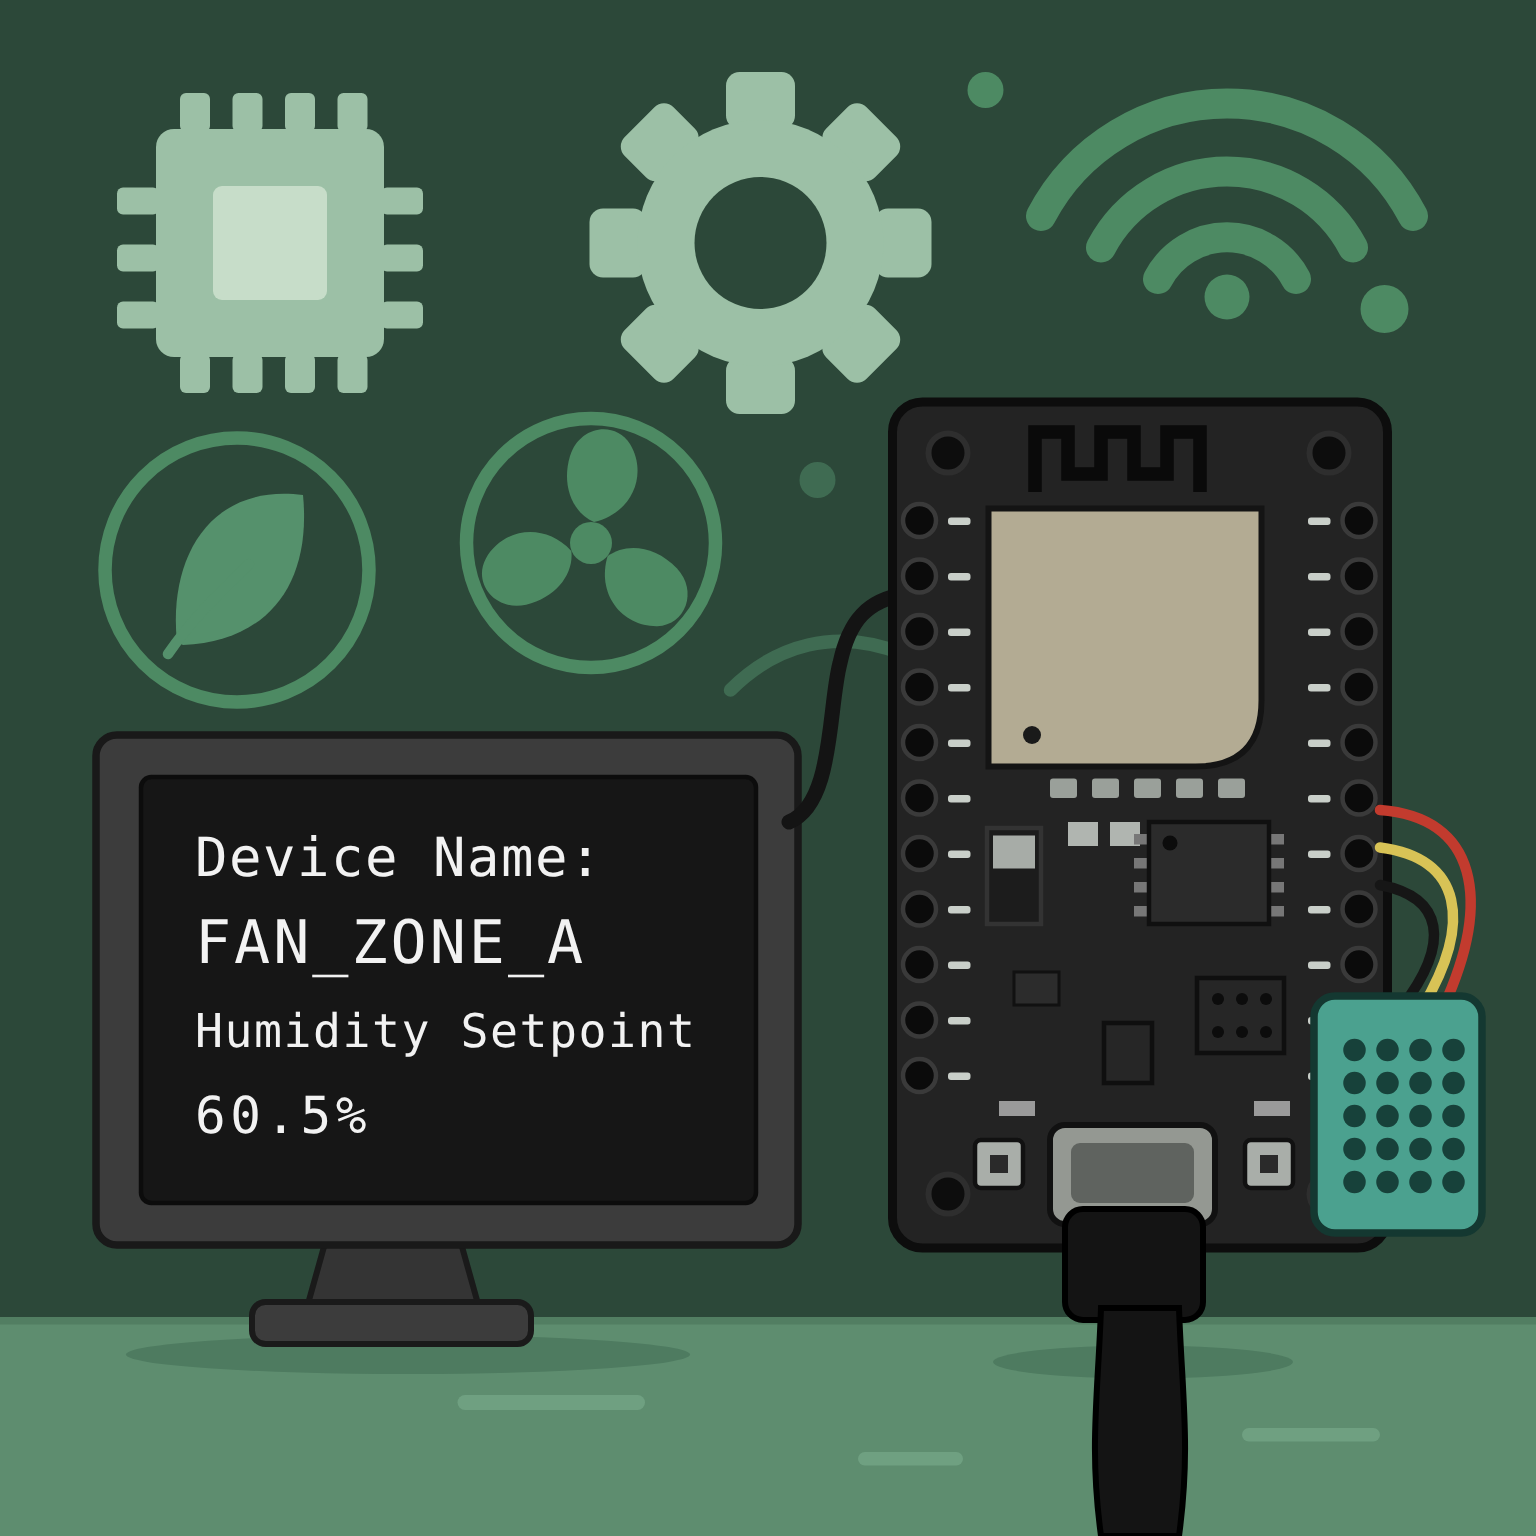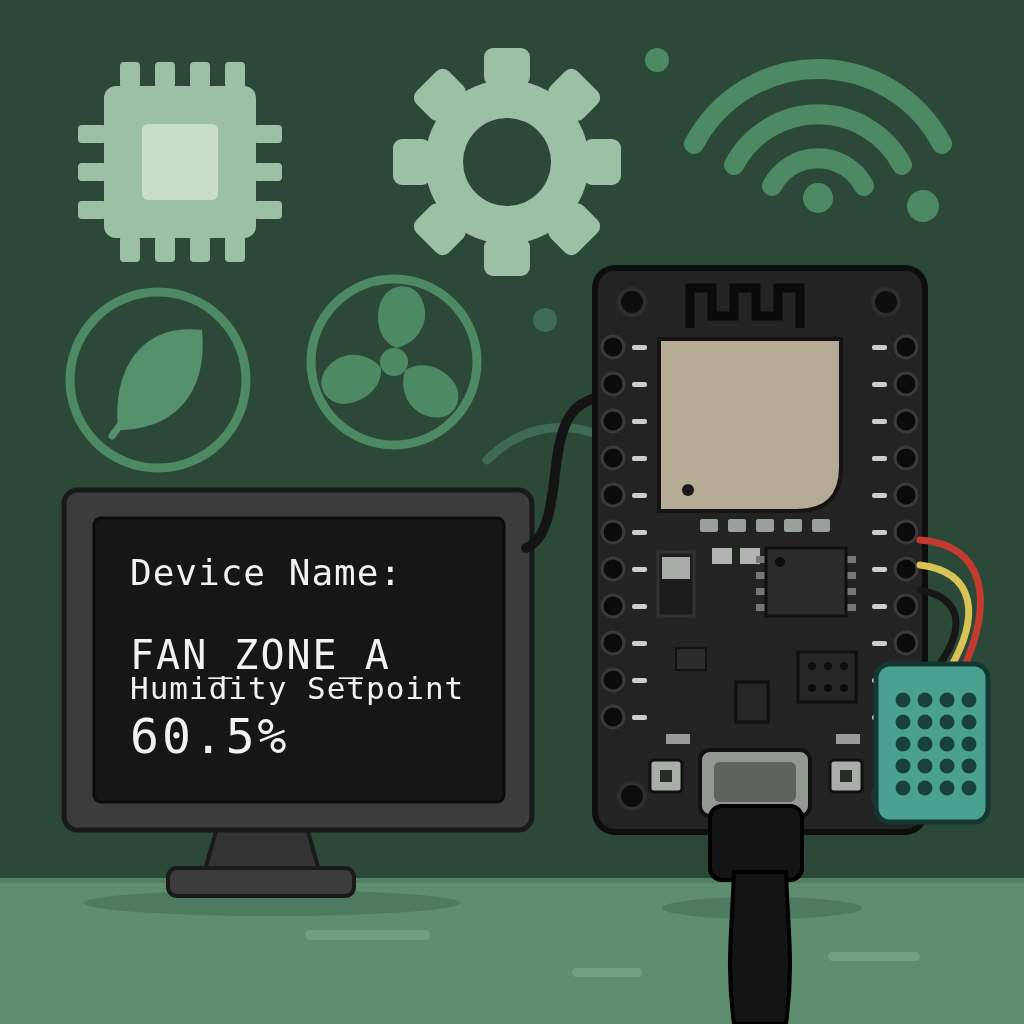--- a/index.html
+++ b/index.html
@@ -2,23 +2,23 @@
 <html><head>
 <meta charset="utf-8">
 <style>
   html,body{margin:0;padding:0;background:#2c4839;}
   #stage{position:relative;width:1024px;height:1024px;overflow:hidden;background:#ef4444;font-family:"DejaVu Sans",sans-serif;}
   #scene{position:absolute;left:0;top:0;}
   .screen-text{position:absolute;left:130px;top:548px;width:370px;color:#f2f2f2;
     font-family:"DejaVu Sans Mono",monospace;pointer-events:none;}
   .line{position:absolute;left:0;white-space:nowrap;letter-spacing:1px;}
   .l1{top:4px;font-size:36px;}
-  .l2{top:58px;font-size:40px;letter-spacing:2px;margin-top:26px;}
+  .l2{top:58px;font-size:40px;letter-spacing:2px;}
   .l3{top:122px;font-size:31px;}
-  .l4{top:160px;font-size:48px;letter-spacing:3px;}
+  .l4{top:176px;font-size:34px;letter-spacing:3px;}
 </style>
 </head>
 <body>
 
 <div id="stage">
 <svg id="scene" width="1024" height="1024" viewBox="0 0 1024 1024">
 
   <rect x="0" y="0" width="1024" height="1024" fill="#2c4839"></rect>
 
   <g fill="#9cc0a6">

